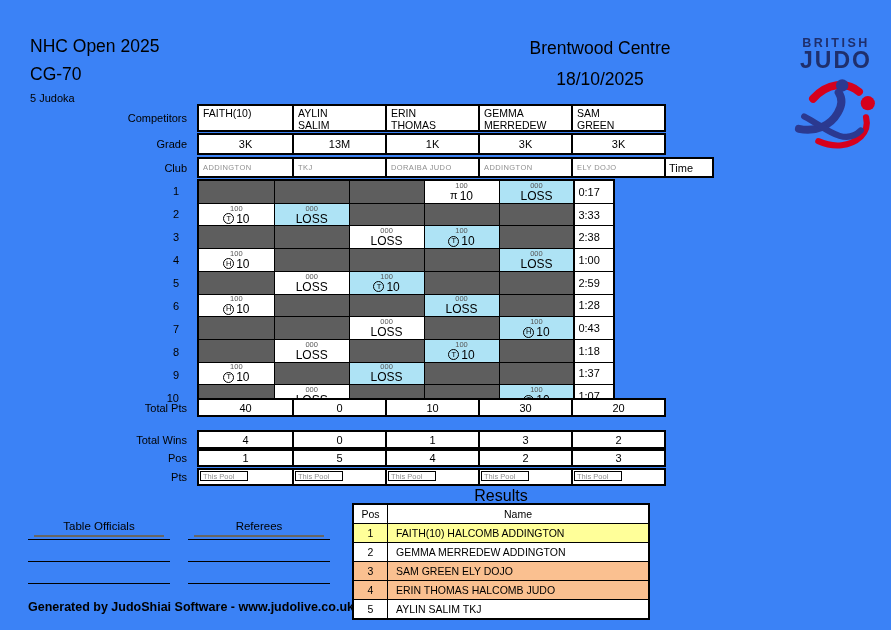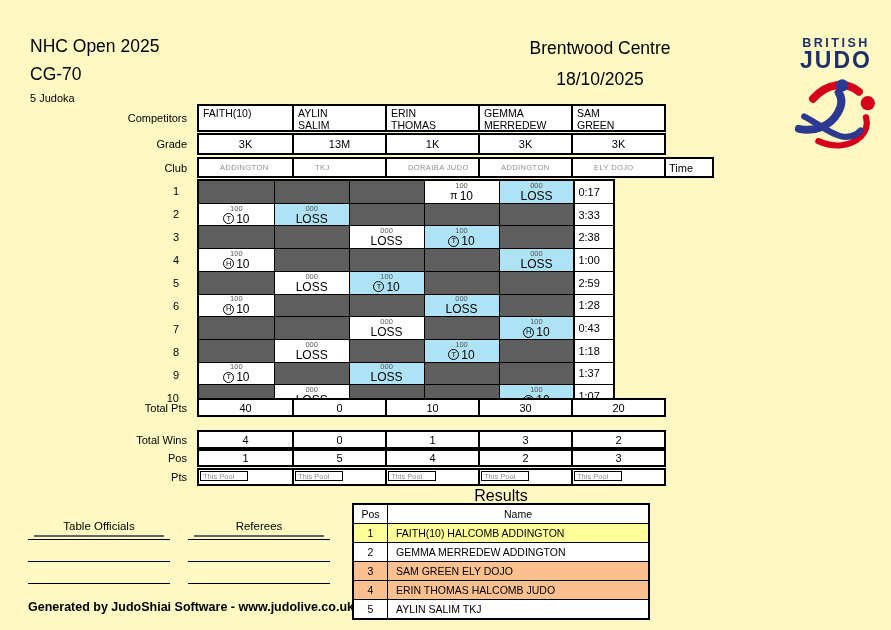--- a/index.html
+++ b/index.html
@@ -1,16 +1,16 @@
 <!DOCTYPE html>
 <html><head>
 <meta charset="utf-8">
 <style>
   html,body{margin:0;padding:0;background:#fff;}
-  .page{position:relative;width:891px;height:630px;background:#fef9c3;overflow:hidden;
+  .page{position:relative;width:891px;height:630px;background:#3b82f6;overflow:hidden;
         font-family:"Liberation Sans", sans-serif;color:#000;}
 
   
   .evtitle{position:absolute;left:30px;top:36px;font-size:17.5px;}
   .evcat{position:absolute;left:30px;top:64px;font-size:17.5px;}
   .evjudoka{position:absolute;left:30px;top:92px;font-size:11px;}
   .venueblock{position:absolute;left:460px;top:38px;width:280px;text-align:center;}
   .venue{font-size:17.5px;}
   .evdate{font-size:17.5px;margin-top:10px;}
 
@@ -23,21 +23,21 @@
   .pool{position:absolute;left:100px;top:104px;width:560px;}
   .prow{position:absolute;left:0;display:flex;}
   .plabel{width:97px;box-sizing:border-box;padding-right:10px;font-size:11px;
           display:flex;align-items:center;justify-content:flex-end;}
   .pbox{display:flex;border:2px solid #000;box-sizing:border-box;background:#fff;}
   .pcell{width:93px;box-sizing:border-box;border-left:2px solid #000;display:flex;}
   .pcell:first-child{border-left:none;gap:20px;}
   .namecell{flex-direction:column;justify-content:flex-start;padding:2px 0 0 4px;}
   .nline{font-size:10.5px;line-height:11.5px;}
   .center11{align-items:center;justify-content:center;font-size:11px;}
-  .clubcell{align-items:center;padding-left:21px;font-size:7.5px;color:#8f8f8f;letter-spacing:0.4px;}
+  .clubcell{align-items:center;padding-left:4px;font-size:7.5px;color:#8f8f8f;letter-spacing:0.4px;}
   .ptime{width:48px;box-sizing:border-box;border-left:2px solid #000;background:#fff;
          display:flex;align-items:center;padding-left:3px;font-size:11px;}
   .matchbox{display:flex;flex-direction:column;border:2px solid #000;box-sizing:border-box;height:230px;width:418px;}
   .mrow{display:flex;flex:1;border-top:1.5px solid #000;}
   .mrow:first-child{border-top:none;}
   .mcell{width:93px;box-sizing:border-box;border-left:1.5px solid #000;display:flex;
          flex-direction:column;align-items:center;justify-content:center;}
   .mcell:first-child{border-left:none;}
   .mtime{width:48px;box-sizing:border-box;border-left:2px solid #000;background:#fff;
          display:flex;align-items:center;padding-left:3px;font-size:11px;}

